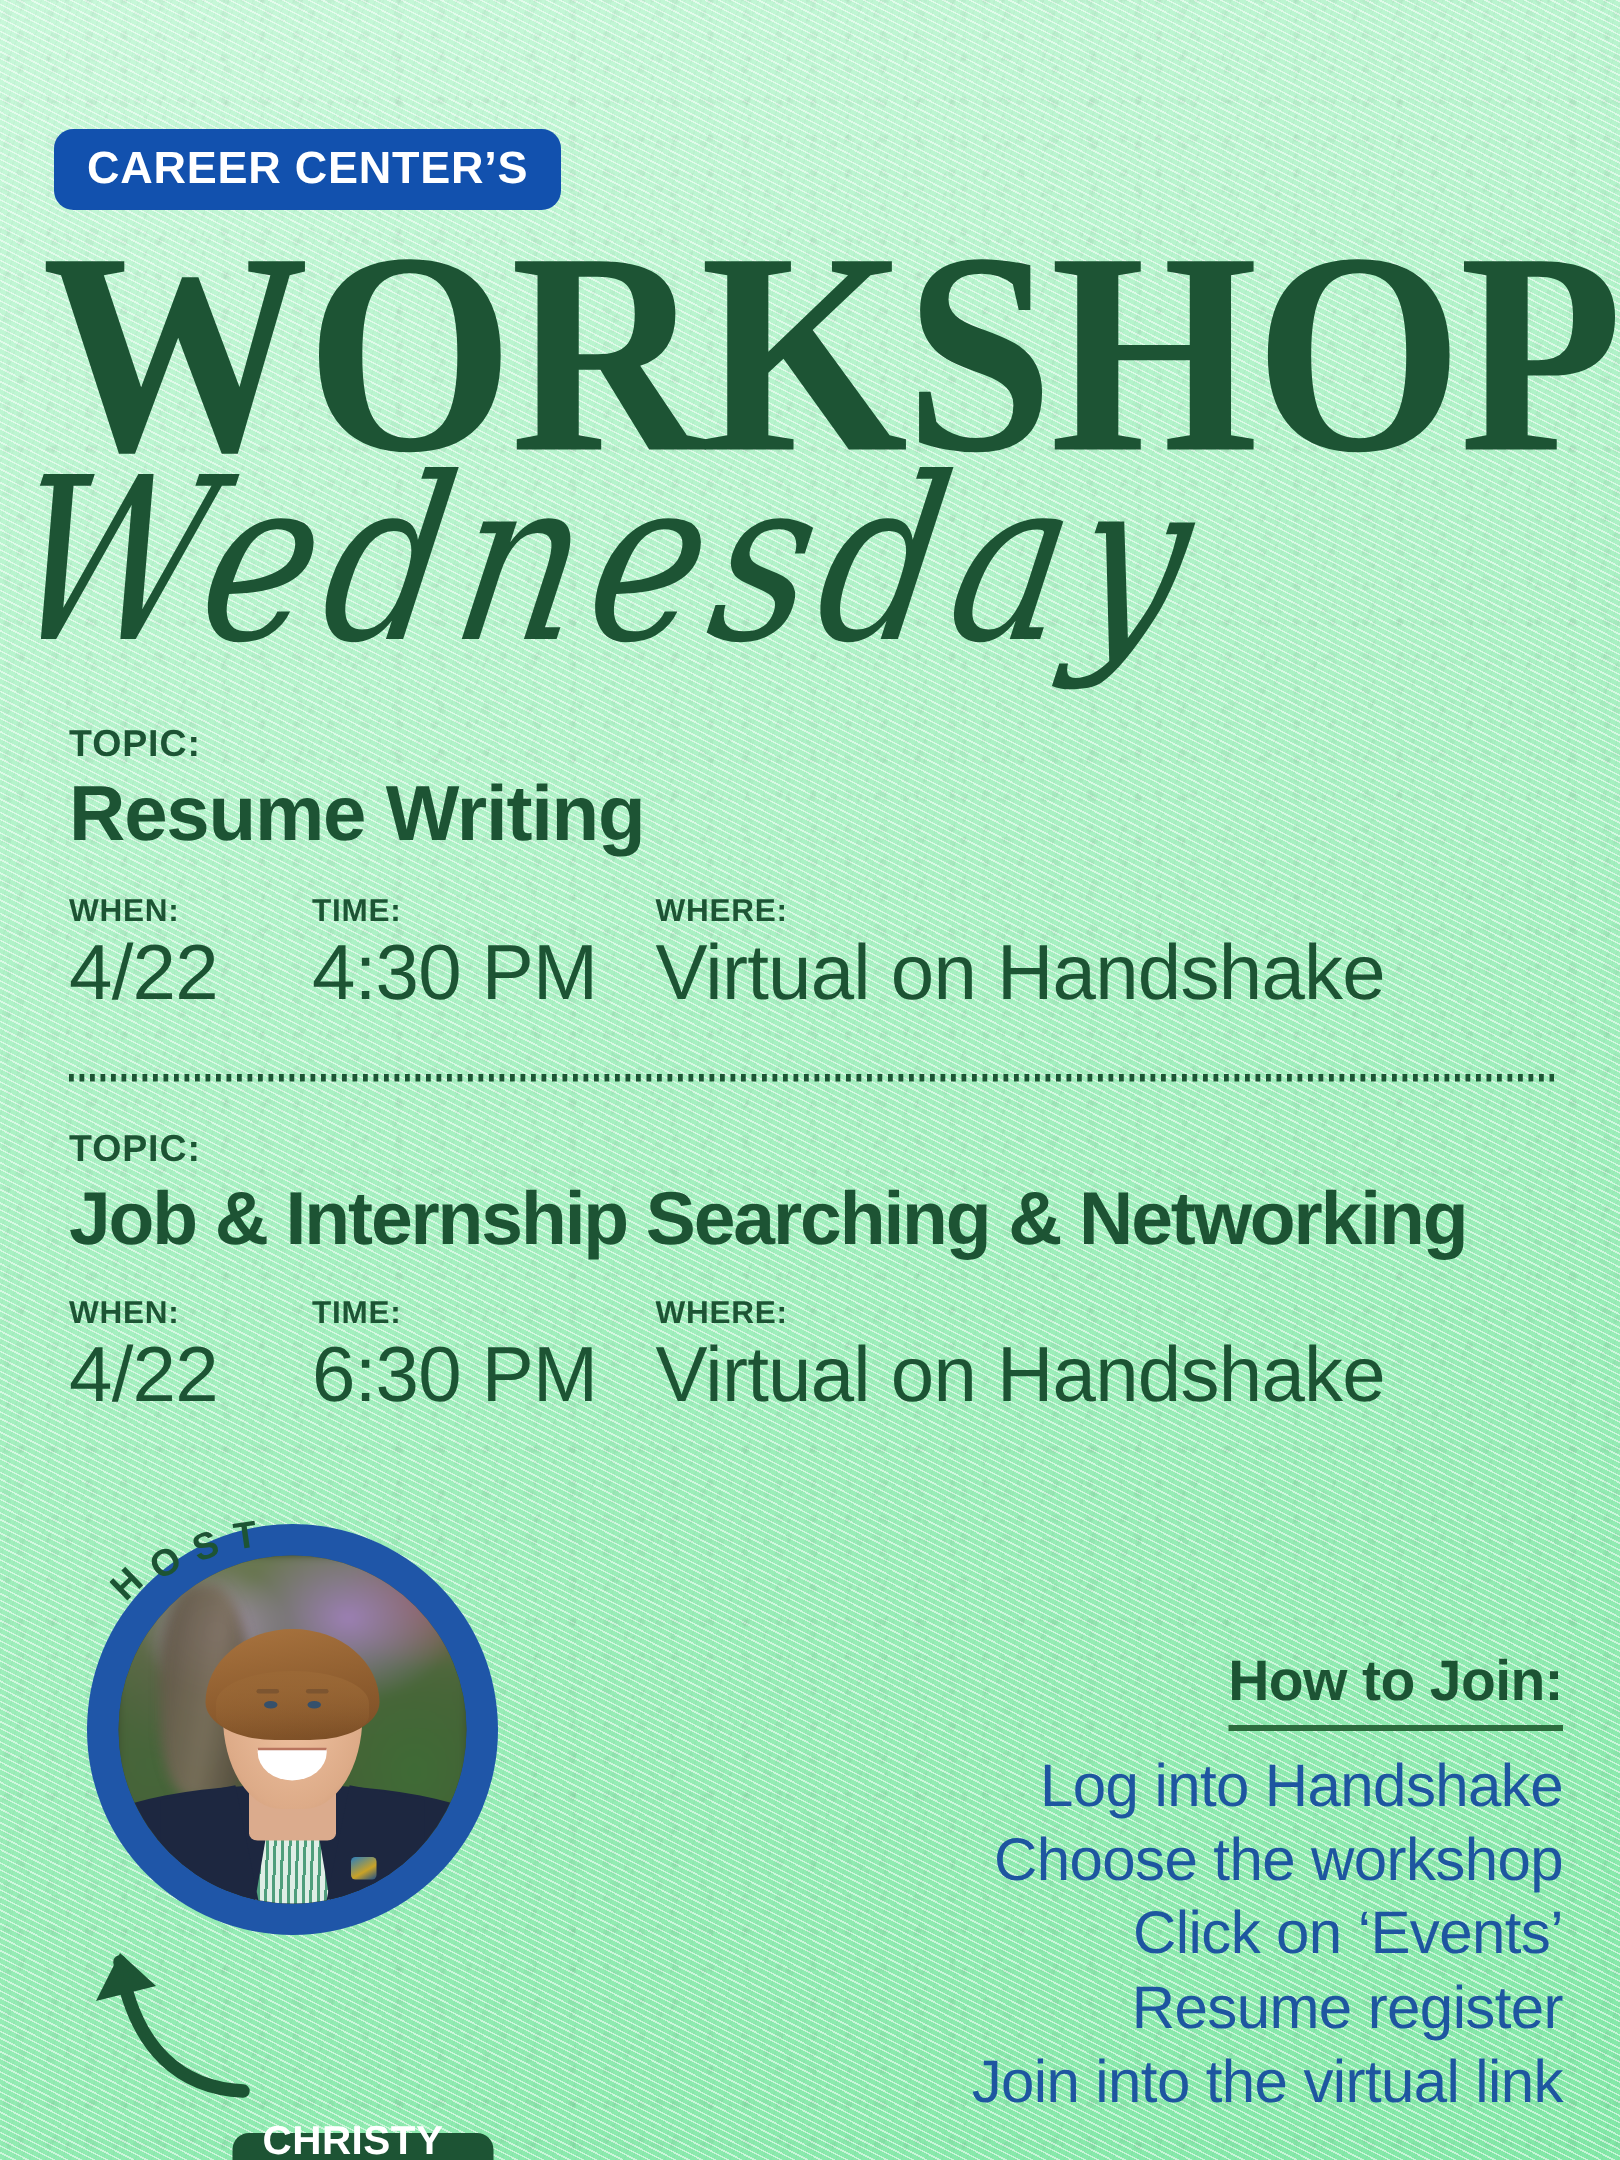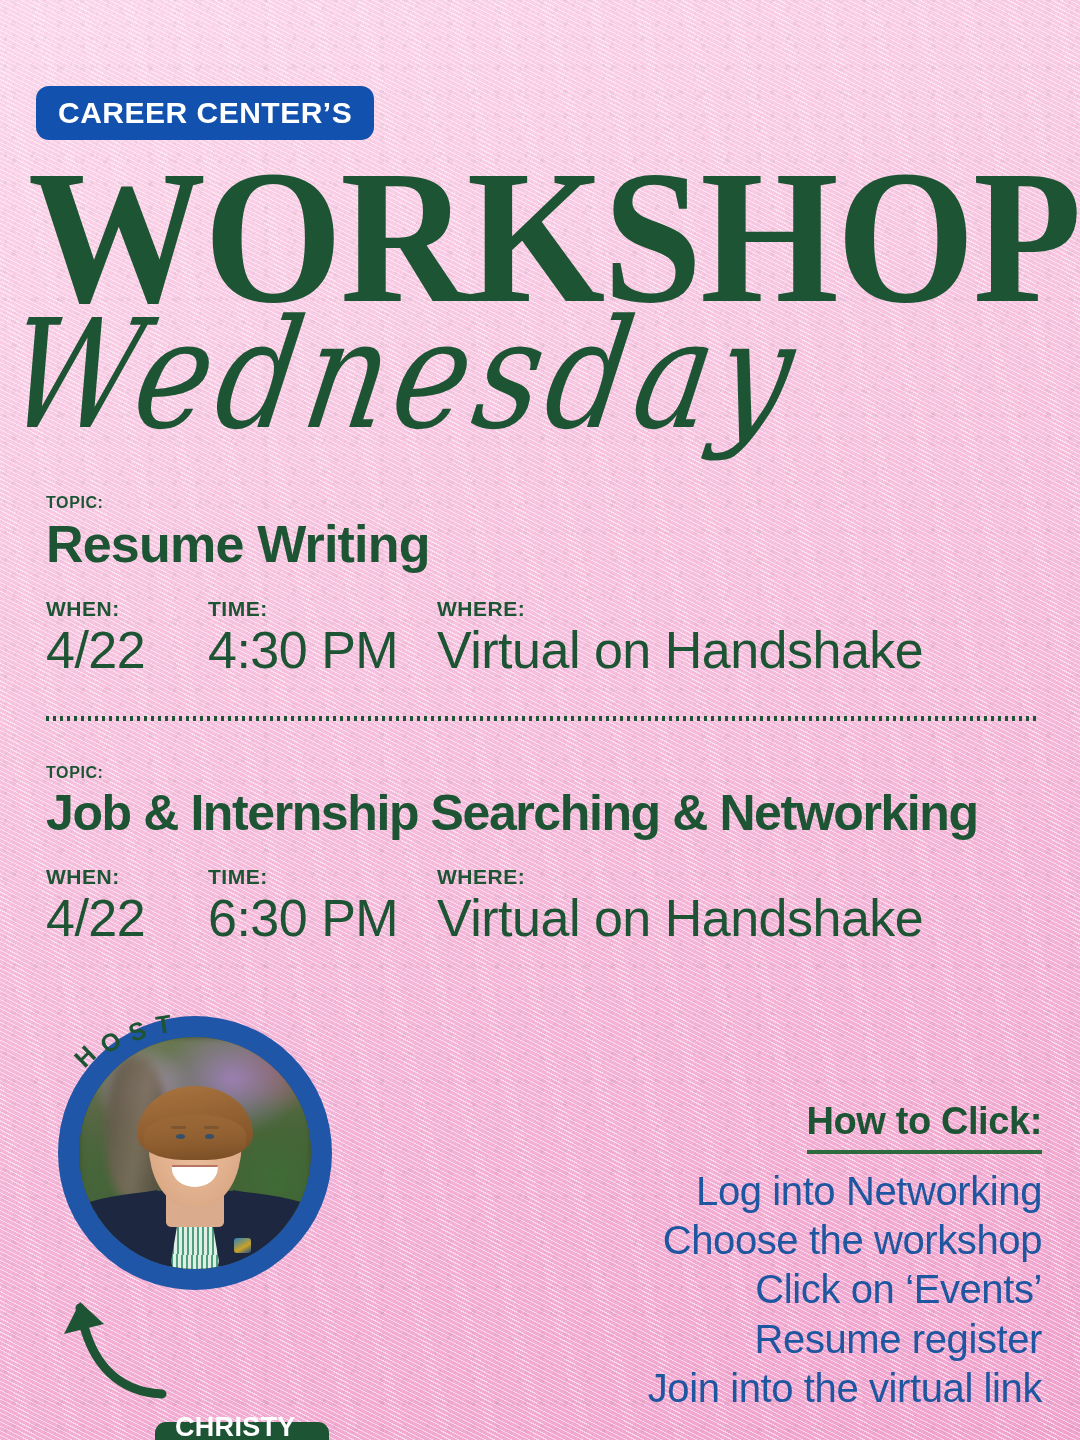--- a/index.html
+++ b/index.html
@@ -6,21 +6,21 @@
     margin: 0;
     padding: 0;
     background: #ffffff;
   }
 
   .poster {
     position: relative;
     width: 1080px;
     height: 1440px;
     overflow: hidden;
-    background-color: #f9a8d4;
+    background-color: #86efac;
     font-family: "Liberation Sans", sans-serif;
     color: #1d5434;
   }
 
   
   .texture {
     position: absolute;
     inset: 0;
     pointer-events: none;
     opacity: .85;
@@ -95,24 +95,24 @@
     white-space: nowrap;
   }
 
   
   .session { position: absolute; left: 46px; width: 990px; }
   .session-1 { top: 482px; }
   .session-2 { top: 752px; }
 
   .kicker {
     font-weight: 700;
-    font-size: 16px;
+    font-size: 25px;
     letter-spacing: .6px;
     color: #1d5434;
-    margin: 12px 0 6px 0;
+    margin: 0 0 6px 0;
   }
 
   .topic-title {
     font-weight: 700;
     font-size: 52px;
     letter-spacing: -.8px;
     line-height: 1.02;
     color: #1d5434;
     margin: 0 0 26px 0;
     white-space: nowrap;
@@ -434,23 +434,23 @@
       <path d="M110 122 C 70 120, 38 96, 28 36" fill="none" stroke="#1d5434" stroke-width="9" stroke-linecap="round"></path>
       <path d="M28 30 L 12 62 L 52 52 Z" fill="#1d5434"></path>
     </svg>
 
     <div class="name-pill">
       <span>CHRISTY PROSSER</span>
     </div>
   </div>
 
   <div class="join">
-    <div class="join-title">How to Click:</div>
+    <div class="join-title">How to Join:</div>
     <ul class="join-list">
-      <li>Log into Networking</li>
+      <li>Log into Handshake</li>
       <li>Choose the workshop</li>
       <li>Click on ‘Events’</li>
       <li>Resume register</li>
       <li>Join into the virtual link</li>
     </ul>
   </div>
 
 </div>
 
 </body></html>

